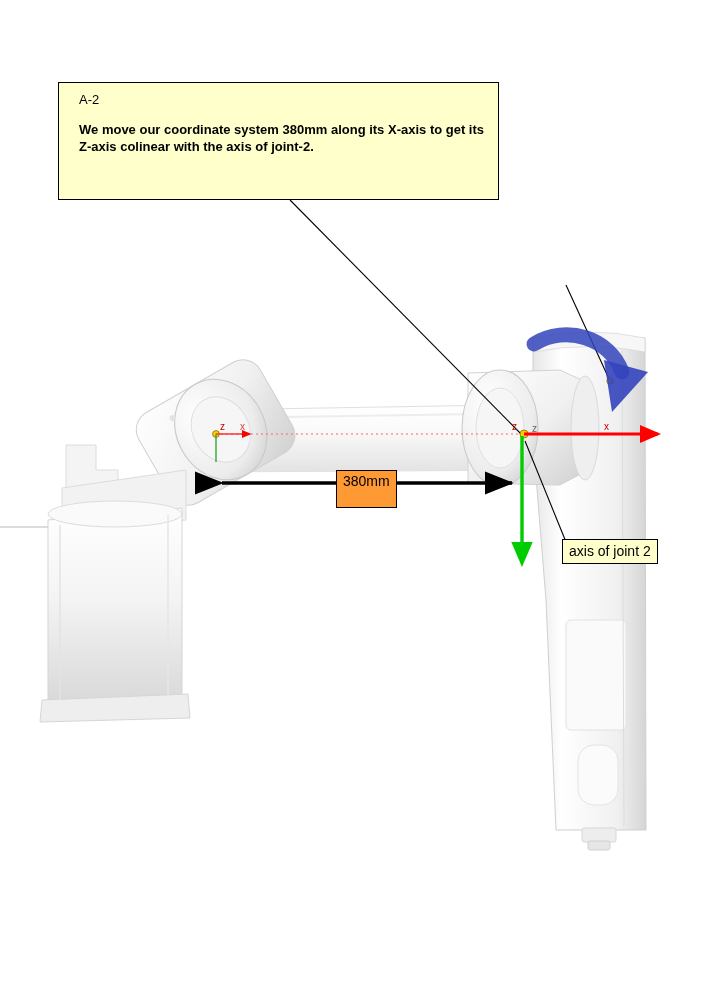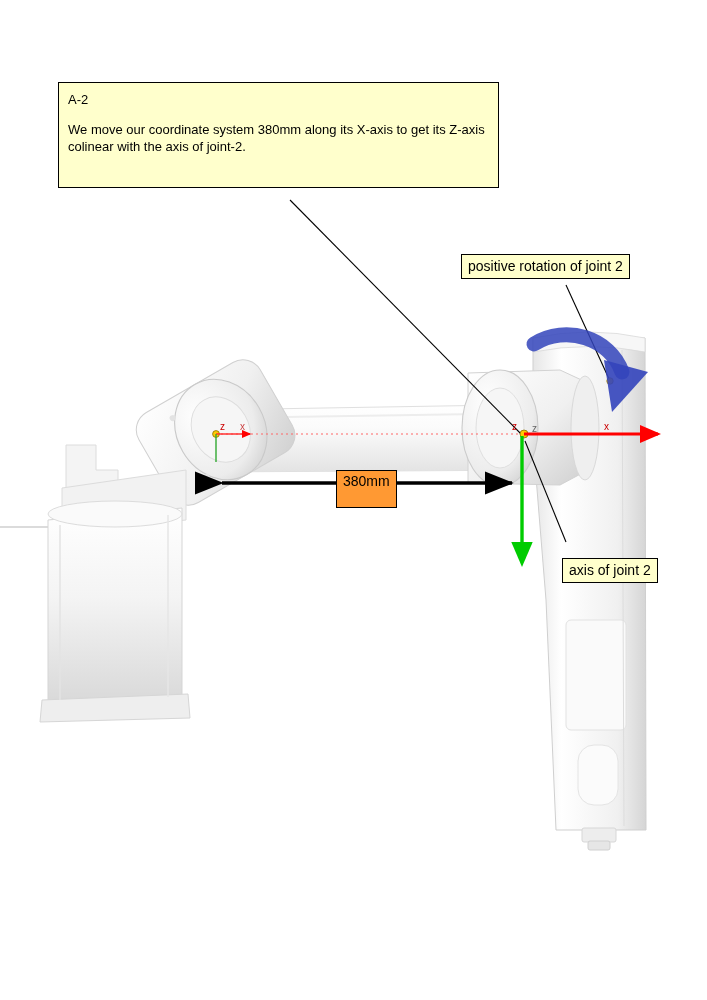--- a/index.html
+++ b/index.html
@@ -25,38 +25,38 @@
     border: 1px solid #000000;
     font-size: 13px;
     line-height: 1.25;
     color: #000000;
     box-sizing: border-box;
   }
   #note-a2 {
     left: 58px;
     top: 82px;
     width: 441px;
-    height: 106px;
-    padding: 9px 10px 8px 9px;
+    height: 118px;
+    padding: 9px 10px 8px 20px;
   }
   #note-a2 .line-title { margin: 0 0 14px 0; }
-  #note-a2 .para { margin: 0 0 14px 0; }
+  #note-a2 .para { margin: 0 0 14px 0; font-weight: bold; }
   #note-a2 .setp { margin: 0; }
 
   .label-box {
     background: #ffffcc;
     border: 1px solid #000000;
     font-size: 14px;
     color: #000000;
     padding: 3px 6px 4px 6px;
     white-space: nowrap;
     box-sizing: border-box;
   }
   #label-rot { left: 461px; top: 254px; }
-  #label-axis { left: 562px; top: 558px; }
+  #label-axis { left: 562px; top: 539px; }
 
   #dim-label {
     left: 336px;
     top: 470px;
     background: #ff9933;
     border: 1px solid #000000;
     color: #000000;
     font-size: 14px;
     padding: 2px 6px 18px 6px;
     white-space: nowrap;
@@ -192,19 +192,18 @@
     <g>
       <line x1="222" y1="483" x2="512" y2="483" stroke="#000000" stroke-width="3.4" marker-start="url(#arrowBlackL)" marker-end="url(#arrowBlackL)"></line>
     </g>
   </svg>
 
   <div class="callout abs" id="note-a2">
     <div class="line-title">A-2</div>
     <div class="para">We move our coordinate system 380mm along its X-axis to get its Z-axis colinear with the axis of joint-2.</div>
   </div>
 
-  <div class="label-box abs" id="label-rot">positive rotation of joint 2</div>
 
   <div class="label-box abs" id="label-axis">axis of joint 2</div>
 
   <div class="abs" id="dim-label">380mm</div>
 
 </div>
 
 </body></html>

